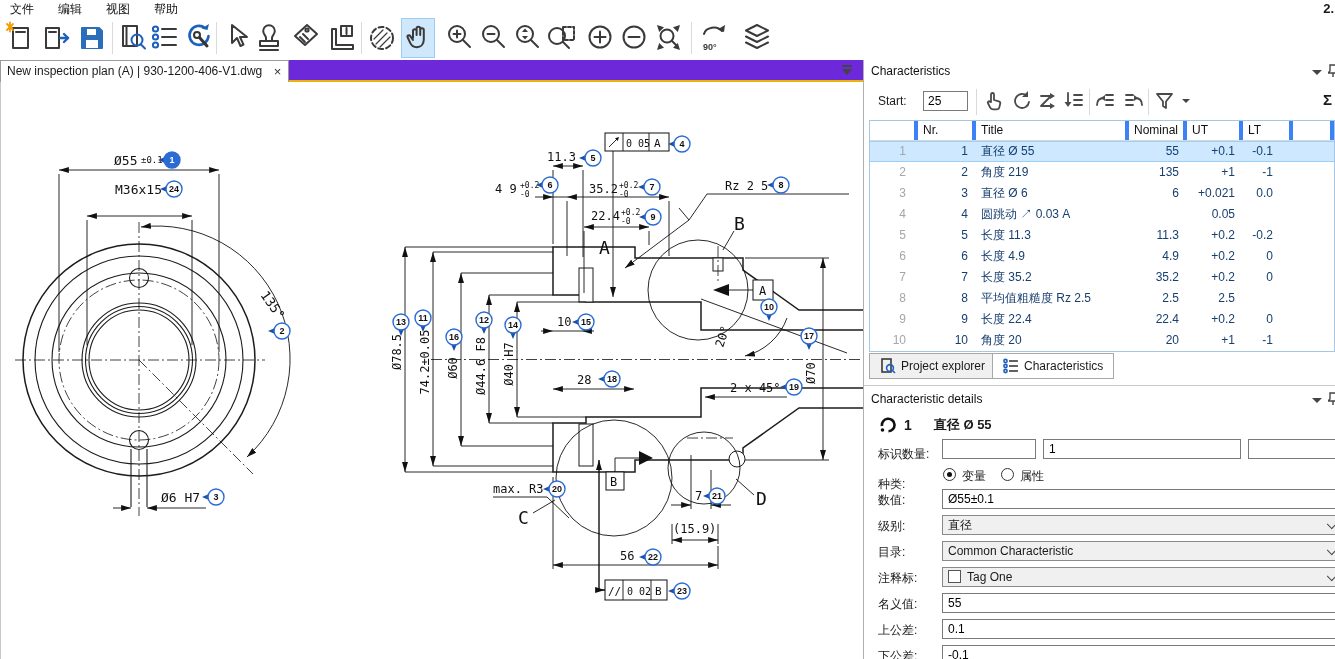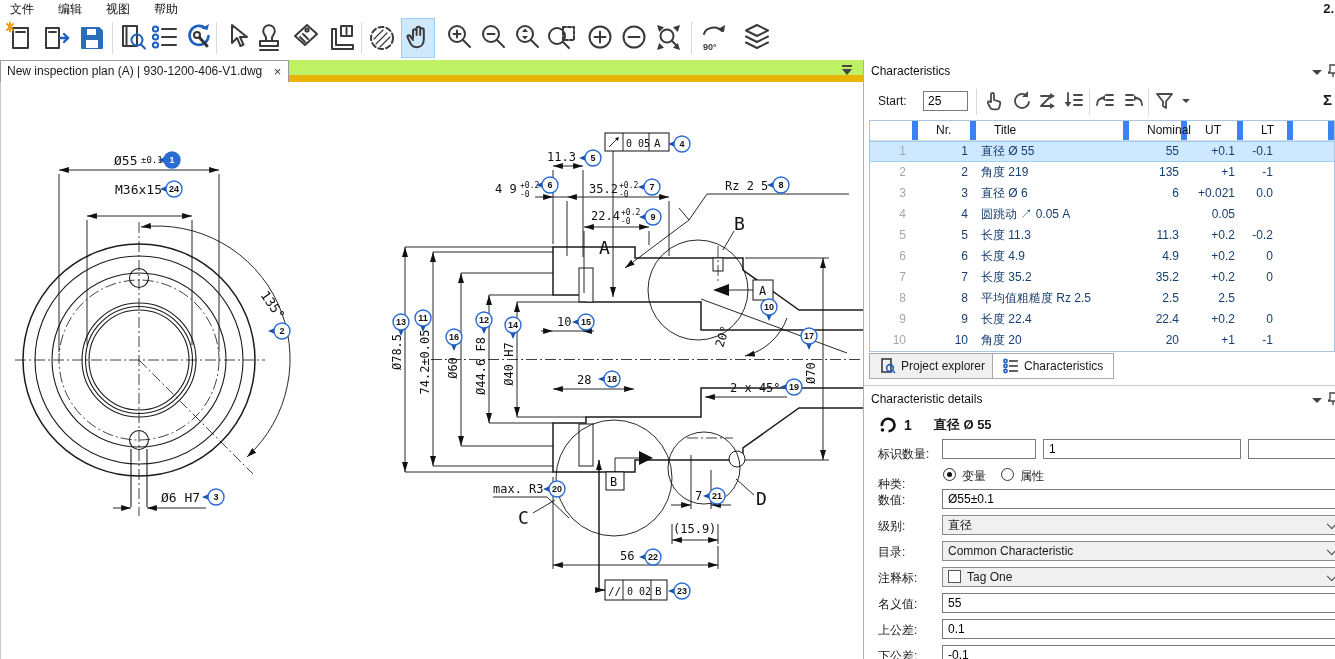--- a/index.html
+++ b/index.html
@@ -10,22 +10,22 @@
   .menu-item { position:absolute; top:1px; font-size:12px; color:#111; cursor:default; }
   #version-frag { position:absolute; top:1px; right:3px; font-size:13px; font-weight:bold; }
   #toolbar { position:absolute; left:0; top:16px; width:1335px; height:44px; background:#fff; }
   .tbtn { position:absolute; top:2px; width:34px; height:40px; display:flex; align-items:center;
     justify-content:center; border:1px solid transparent; }
   .tbtn.active { background:#cfe8fb; border:1px solid #9fcdf0; }
   .tbtn svg { stroke:#3a3a3a; stroke-width:2; fill:none; stroke-linecap:round; stroke-linejoin:round; }
   .tsep { position:absolute; top:6px; width:1px; height:32px; background:#d9d9d9; }
   .rot-label { font:600 9px "Liberation Sans",sans-serif; fill:#3a3a3a; stroke:none; }
   
-  #tabbar { position:absolute; left:0; top:60px; width:863px; height:22px; background:#bef264;
-    border-bottom:7px solid #eab308; }
+  #tabbar { position:absolute; left:0; top:60px; width:863px; height:22px; background:#6d28d9;
+    border-bottom:2px solid #eab308; }
   #doc-tab { position:absolute; left:0; top:0; height:22px; padding:0 26px 0 6px;
     border:1px solid #9a9a9a; border-bottom:none; background:#fff; font-size:12px;
     line-height:21px; white-space:nowrap; }
   #doc-tab .close { position:absolute; right:7px; top:0; font-size:13px; line-height:21px; color:#333; }
   #tab-chevron { position:absolute; left:841px; top:5px; width:12px; height:12px; }
   #tab-chevron .bar { position:absolute; left:1px; top:0; width:10px; height:2px; background:#444; }
   #tab-chevron .tri { position:absolute; left:1px; top:4px; width:0; height:0;
     border-left:5px solid transparent; border-right:5px solid transparent; border-top:6px solid #444; }
   
   #canvas { position:absolute; left:0; top:82px; width:862px; height:577px; background:#fff;
@@ -61,21 +61,21 @@
   .csep { position:absolute; top:4px; width:1px; height:26px; background:#d9d9d9; }
   .cbtn { position:absolute; top:3px; width:26px; height:26px; display:flex; align-items:center; justify-content:center; }
   .cbtn svg { stroke:#4a4a4a; stroke-width:1.8; fill:none; stroke-linecap:round; stroke-linejoin:round; }
   #sigma { position:absolute; right:3px; top:31px; font-size:15px; font-weight:bold; }
   
   #ctable { position:absolute; left:5px; top:60px; width:466px; height:232px;
     border:1px solid #a5c7e3; background:#fff; font-size:12px; }
   .trow, .thead { display:grid; grid-template-columns:48px 58px 153px 58px 56px 50px 1fr;
     height:21px; align-items:center; }
   .thead { height:20px; border-bottom:1px solid #d9d9d9; color:#111; }
-  .thead > div { padding-left:5px; border-right:6px solid #3b82f6; height:100%; line-height:19px;margin-left:13px; }
+  .thead > div { padding-left:5px; border-right:4px solid #3b82f6; height:100%; line-height:19px; }
   .trow > div { height:100%; line-height:20px; }
   .c-idx { text-align:right; padding-right:12px; color:#a6a6a6; }
   .c-nr  { text-align:right; padding-right:8px; color:#173f6f; }
   .c-title { padding-left:5px; color:#173f6f; }
   .c-nom, .c-ut { text-align:right; padding-right:8px; color:#173f6f; }
   .c-lt { text-align:right; padding-right:20px; color:#173f6f; }
   .trow.sel2 { background:#cde8ff; box-shadow:inset 0 1px #9cd1f7, inset 0 -1px #9cd1f7; }
   
   .btab { position:absolute; top:293px; height:26px; display:flex; align-items:center; gap:5px;
     font-size:12px; padding:0 10px; border:1px solid #a8a8a8; background:#f0f0f0; }
@@ -754,21 +754,21 @@
         <div class="c-nr">3</div>
         <div class="c-title">直径 Ø 6</div>
         <div class="c-nom">6</div>
         <div class="c-ut">+0.021</div>
         <div class="c-lt">0.0</div>
         <div></div>
     </div>
     <div class="trow">
       <div class="c-idx">4</div>
         <div class="c-nr">4</div>
-        <div class="c-title">圆跳动 ↗ 0.05 A</div>
+        <div class="c-title">圆跳动 ↗ 0.03 A</div>
         <div class="c-nom"></div>
         <div class="c-ut">0.05</div>
         <div class="c-lt"></div>
         <div></div>
     </div>
     <div class="trow">
       <div class="c-idx">5</div>
         <div class="c-nr">5</div>
         <div class="c-title">长度 11.3</div>
         <div class="c-nom">11.3</div>

